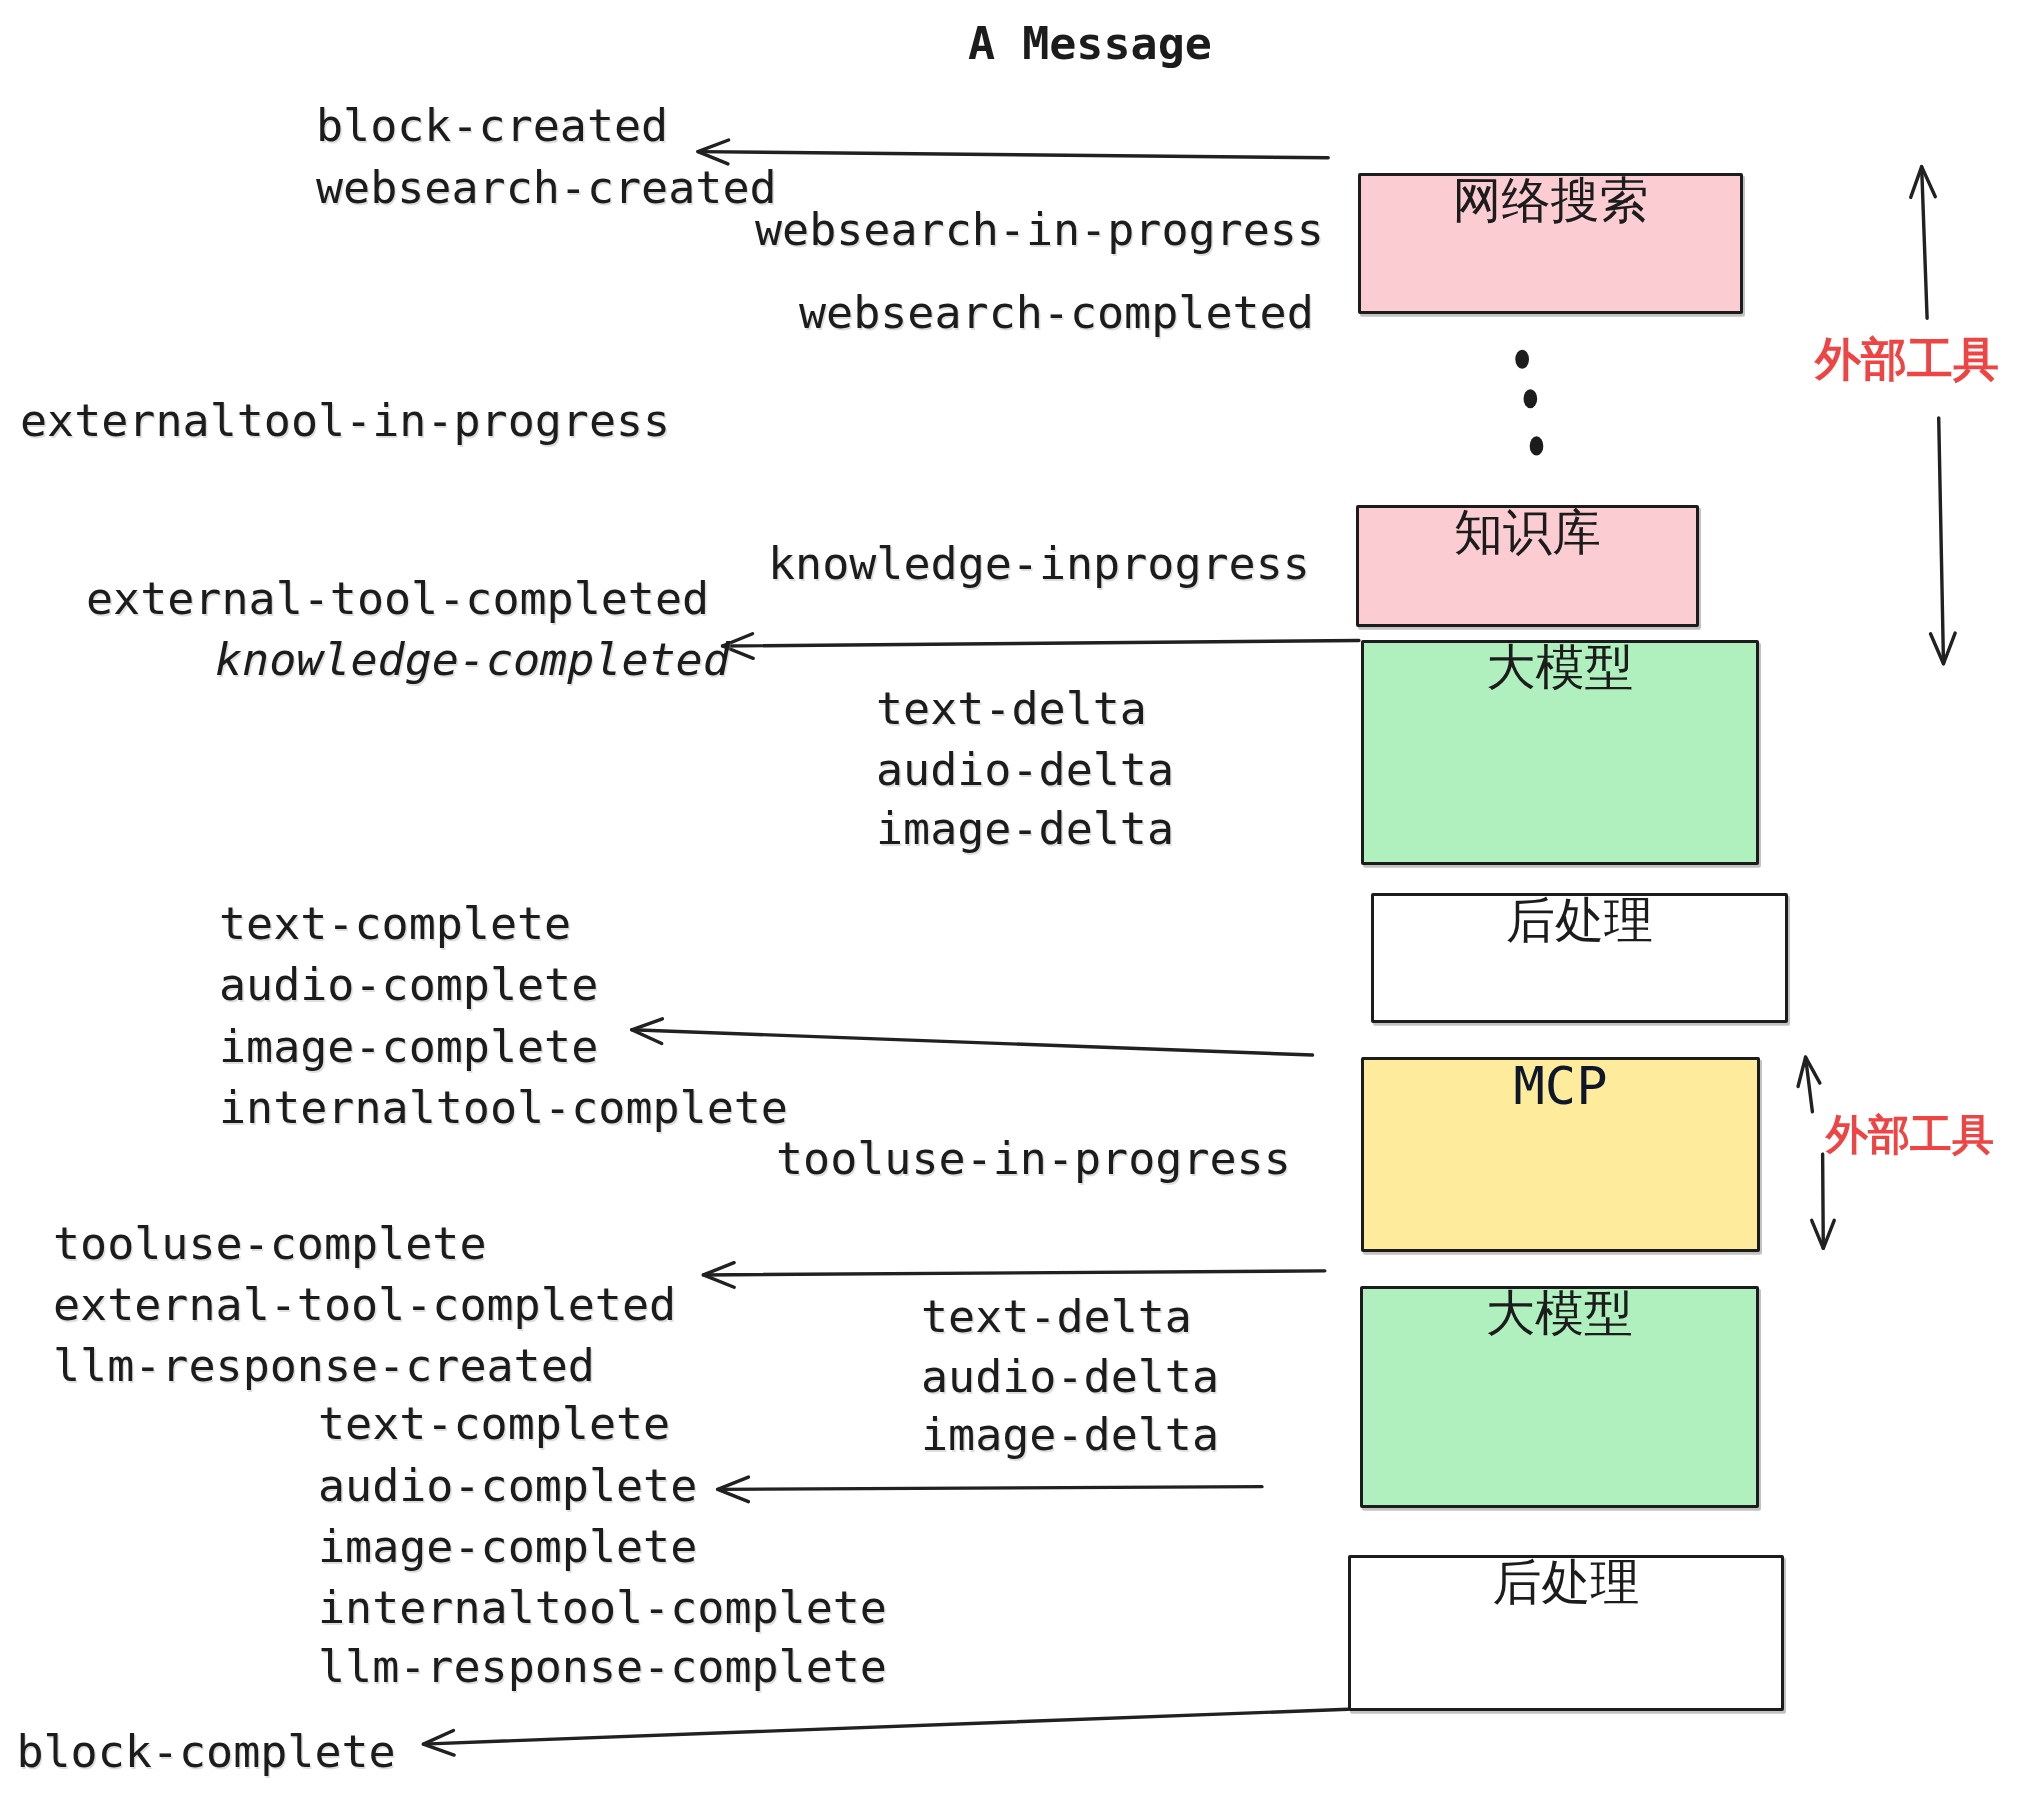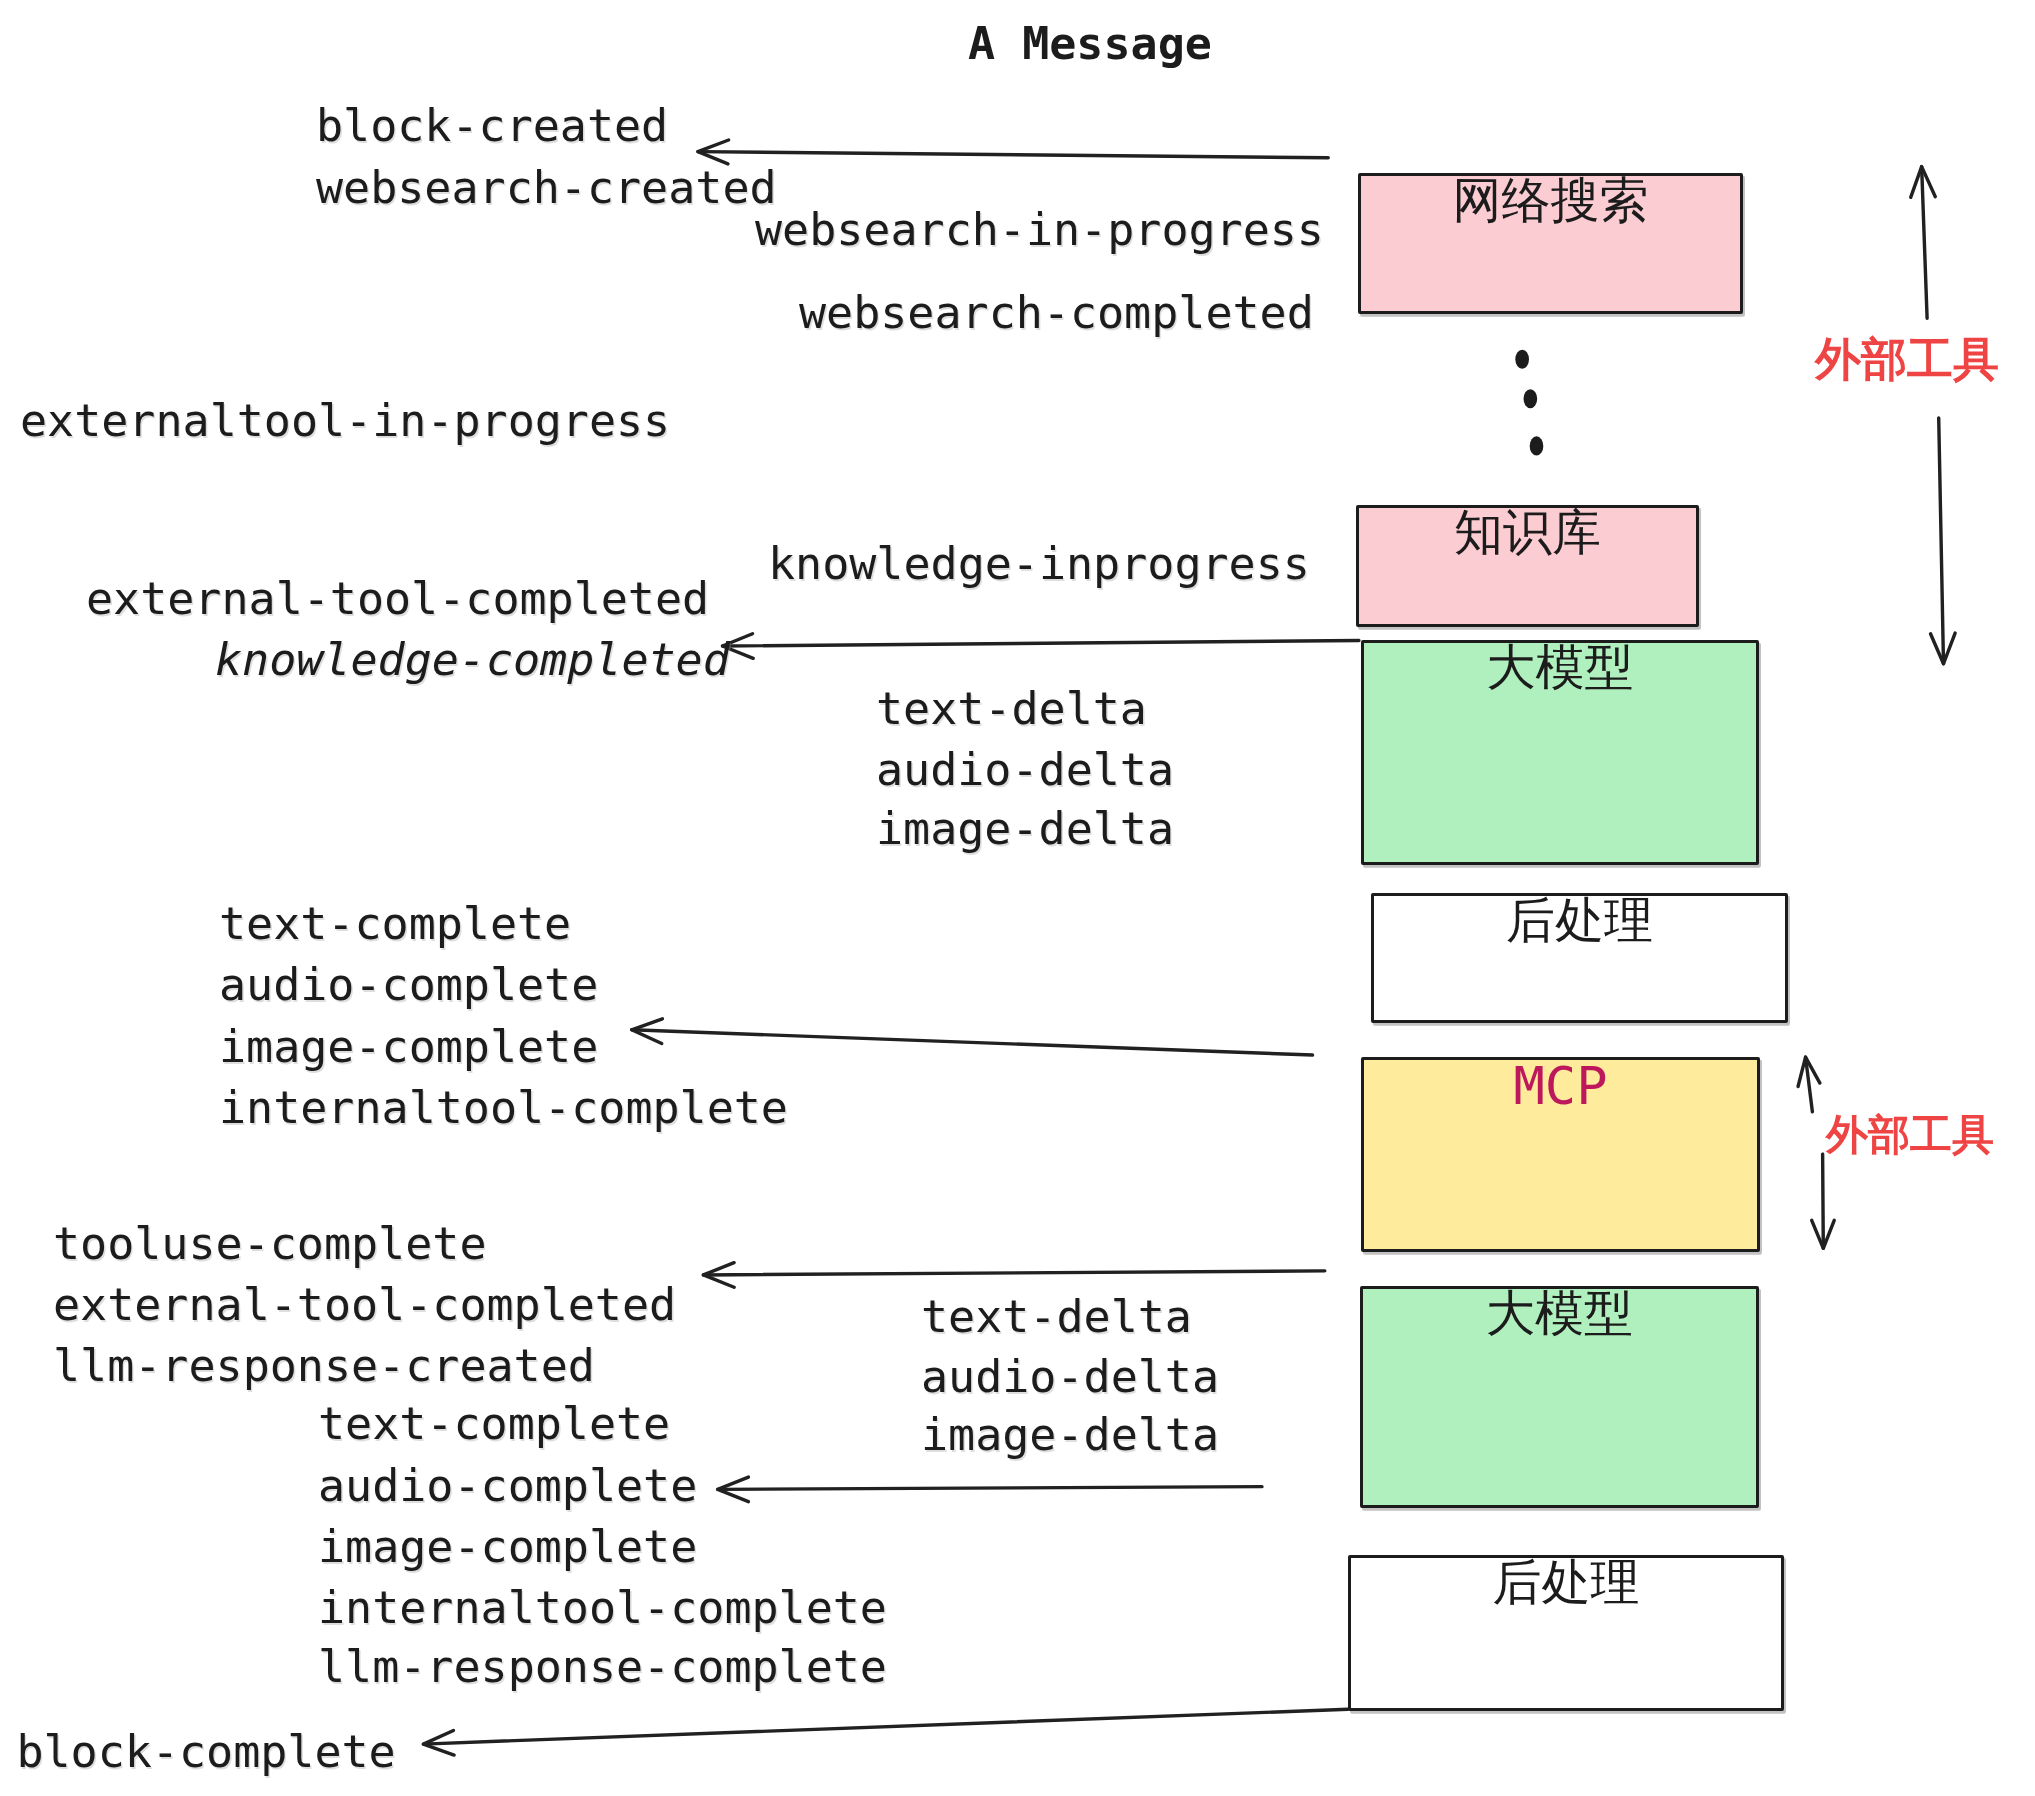--- a/index.html
+++ b/index.html
@@ -17,21 +17,21 @@
   }
   .box{
     position:absolute;z-index:2;box-sizing:border-box;border:3.4px solid #1c1c1c;border-radius:2px;
     display:flex;align-items:flex-start;justify-content:center;
     box-shadow:2px 2.7px 0 rgba(120,120,120,0.45);
   }
   .box .cjk{
     font-family:"Liberation Sans",sans-serif;font-size:49px;line-height:1;color:#1c1c1c;font-weight:500;
   }
   .box .mono{
-    font-family:"DejaVu Sans Mono",monospace;font-size:52px;line-height:1;color:#be185d;
+    font-family:"DejaVu Sans Mono",monospace;font-size:52px;line-height:1;color:#0f172a;
   }
   .box-pink{background:#FBCCD2;}
   .box-green{background:#B0F0BE;}
   .box-yellow{background:#FEEB9C;}
   .box-white{background:#ffffff;}
   .side-label{
     position:absolute;z-index:3;font-family:"Liberation Sans",sans-serif;color:#ef4444;
     line-height:1;white-space:nowrap;font-weight:700;
   }
   .side-label.one{left:1815px;top:336px;font-size:46px;}
@@ -101,20 +101,21 @@
   <div class="ev" style="left:768px;top:541px;">knowledge-inprogress</div>
   <div class="ev" style="left:86px;top:576px;">external-tool-completed</div>
   <div class="ev" style="left:215px;top:637px;font-style:italic;">knowledge-completed</div>
   <div class="ev" style="left:876px;top:686px;">text-delta</div>
   <div class="ev" style="left:876px;top:747px;">audio-delta</div>
   <div class="ev" style="left:876px;top:806px;">image-delta</div>
   <div class="ev" style="left:219px;top:901px;">text-complete</div>
   <div class="ev" style="left:219px;top:962px;">audio-complete</div>
   <div class="ev" style="left:219px;top:1024px;">image-complete</div>
   <div class="ev" style="left:219px;top:1085px;">internaltool-complete</div>
+  <div class="ev" style="left:776px;top:1136px;">tooluse-in-progress</div>
   <div class="ev" style="left:53px;top:1221px;">tooluse-complete</div>
   <div class="ev" style="left:53px;top:1282px;">external-tool-completed</div>
   <div class="ev" style="left:53px;top:1343px;">llm-response-created</div>
   <div class="ev" style="left:318px;top:1401px;">text-complete</div>
   <div class="ev" style="left:318px;top:1463px;">audio-complete</div>
   <div class="ev" style="left:318px;top:1524px;">image-complete</div>
   <div class="ev" style="left:318px;top:1585px;">internaltool-complete</div>
   <div class="ev" style="left:318px;top:1644px;">llm-response-complete</div>
   <div class="ev" style="left:16.4px;top:1729px;">block-complete</div>
   <div class="ev" style="left:921px;top:1294px;">text-delta</div>

